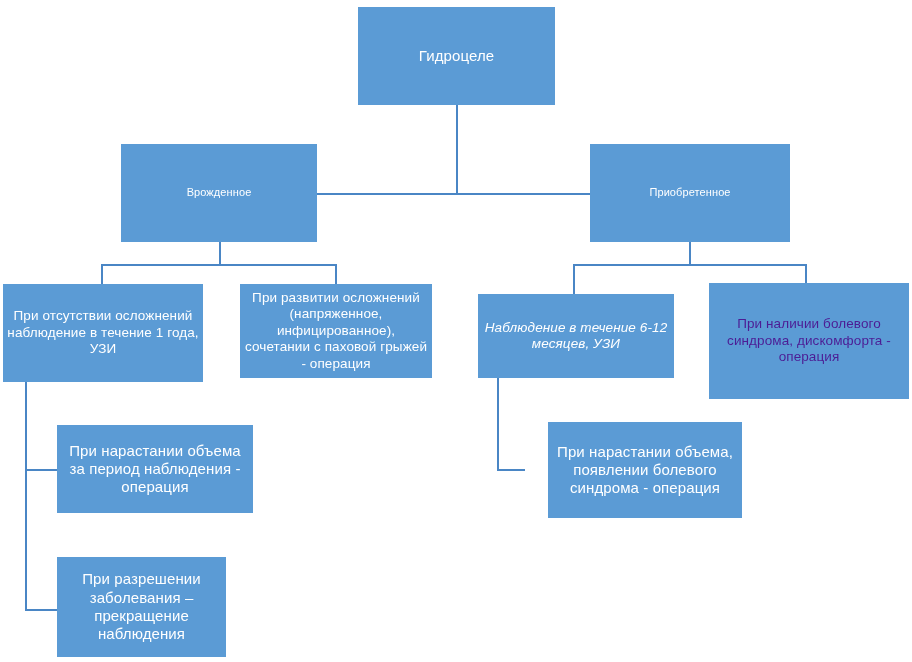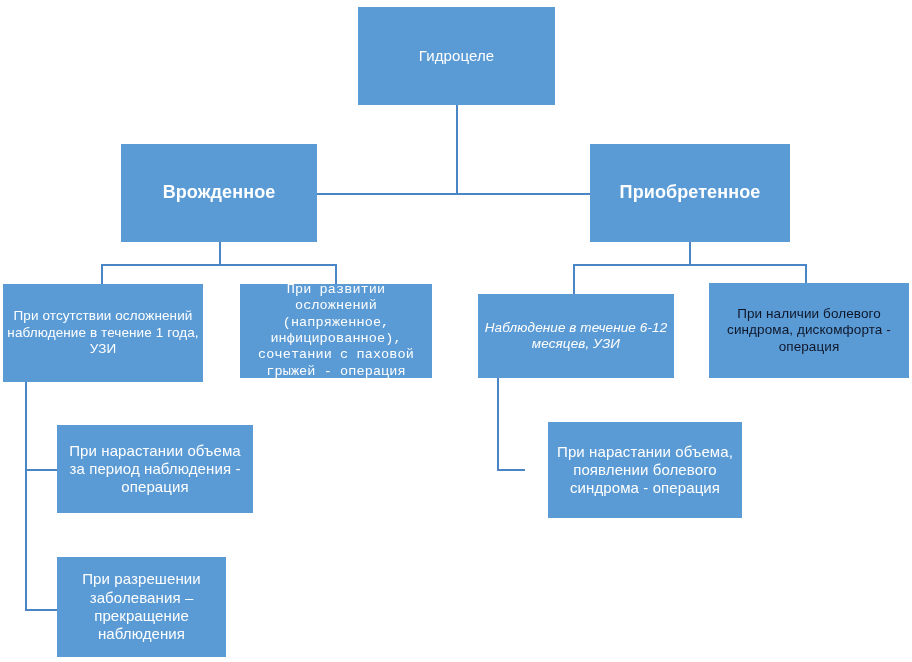--- a/index.html
+++ b/index.html
@@ -24,21 +24,21 @@
     align-items: center;
     justify-content: center;
     text-align: center;
     box-sizing: border-box;
     padding: 2px 4px;
     line-height: 1.22;
     white-space: pre-line;
     letter-spacing: 0.1px;
   }
   .node.lvl1 { font-size: 15px; text-align: right; }
-  .node.lvl2 { font-size: 18px; font-weight: bold; }
+  .node.lvl2 { font-size: 11px; }
   .node.lvl3 { font-size: 13.5px; }
   .node.lvl4 { font-size: 15px; }
   .conn {
     position: absolute;
     background: #4A86C5;
   }
   .conn.v { width: 2px; }
   .conn.h { height: 2px; }
 </style>
 </head>
@@ -68,25 +68,25 @@
   <div class="conn h" style="left: 497px; top: 469px; width: 28px; background: rgb(74, 134, 197);"></div>
 
   <div class="node lvl1" style="left: 358px; top: 7px; width: 197px; height: 98px; background: rgb(91, 155, 213); color: rgb(255, 255, 255);">Гидроцеле</div>
 
   <div class="node lvl2" style="left: 121px; top: 144px; width: 196px; height: 98px; background: rgb(91, 155, 213); color: rgb(255, 255, 255);">Врожденное</div>
 
   <div class="node lvl2" style="left: 590px; top: 144px; width: 200px; height: 98px; background: rgb(91, 155, 213); color: rgb(255, 255, 255);">Приобретенное</div>
 
   <div class="node lvl3" style="left: 3px; top: 284px; width: 200px; height: 98px; background: rgb(91, 155, 213); color: rgb(255, 255, 255);">При отсутствии осложнений наблюдение в течение 1 года, УЗИ</div>
 
-  <div class="node lvl3" style="left: 240px; top: 284px; width: 192px; height: 94px; background: rgb(91, 155, 213); color: rgb(255, 255, 255); font-family: Liberation Mono, monospace;">При развитии осложнений (напряженное, инфицированное), сочетании с паховой грыжей - операция</div>
+  <div class="node lvl3" style="left: 240px; top: 284px; width: 192px; height: 94px; background: rgb(91, 155, 213); color: rgb(255, 255, 255);">При развитии осложнений (напряженное, инфицированное), сочетании с паховой грыжей - операция</div>
 
   <div class="node lvl3" style="left: 478px; top: 294px; width: 196px; height: 84px; background: rgb(91, 155, 213); color: rgb(255, 255, 255); font-style: italic;">Наблюдение в течение 6-12 месяцев, УЗИ</div>
 
-  <div class="node lvl3" style="left: 709px; top: 283px; width: 200px; height: 95px; background: rgb(91, 155, 213); color: #0f172a;">При наличии болевого синдрома, дискомфорта - операция</div>
+  <div class="node lvl3" style="left: 709px; top: 283px; width: 200px; height: 116px; background: rgb(91, 155, 213); color: #4c1d95;">При наличии болевого синдрома, дискомфорта - операция</div>
 
   <div class="node lvl4" style="left: 57px; top: 425px; width: 196px; height: 88px; background: rgb(91, 155, 213); color: rgb(255, 255, 255);">При нарастании объема за период наблюдения - операция</div>
 
   <div class="node lvl4" style="left: 57px; top: 557px; width: 169px; height: 100px; background: rgb(91, 155, 213); color: rgb(255, 255, 255);">При разрешении заболевания – прекращение наблюдения</div>
 
   <div class="node lvl4" style="left: 523px; top: 422px; width: 194px; height: 96px; background: rgb(91, 155, 213); color: rgb(255, 255, 255); margin-left: 25px;">При нарастании объема, появлении болевого синдрома - операция</div>
 
 </div>
 
 </body></html>

